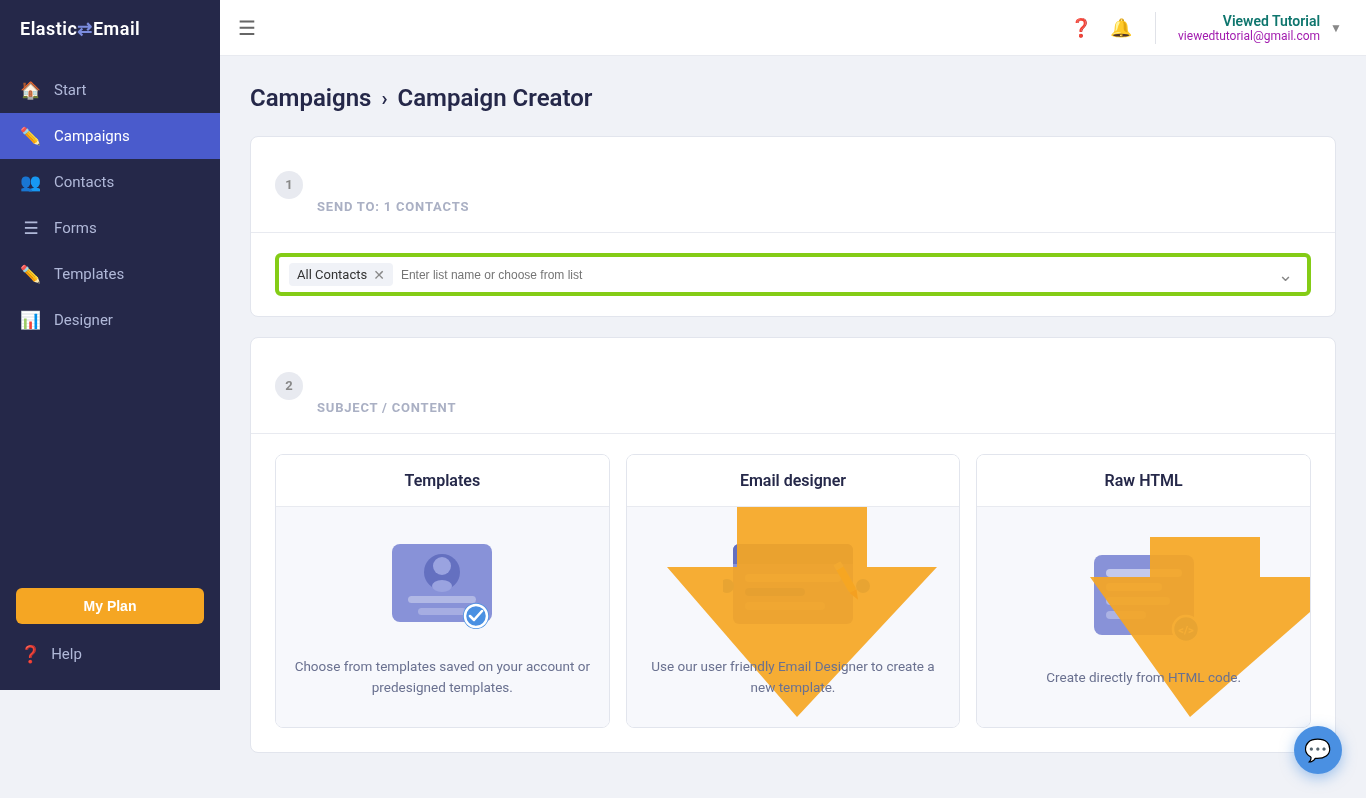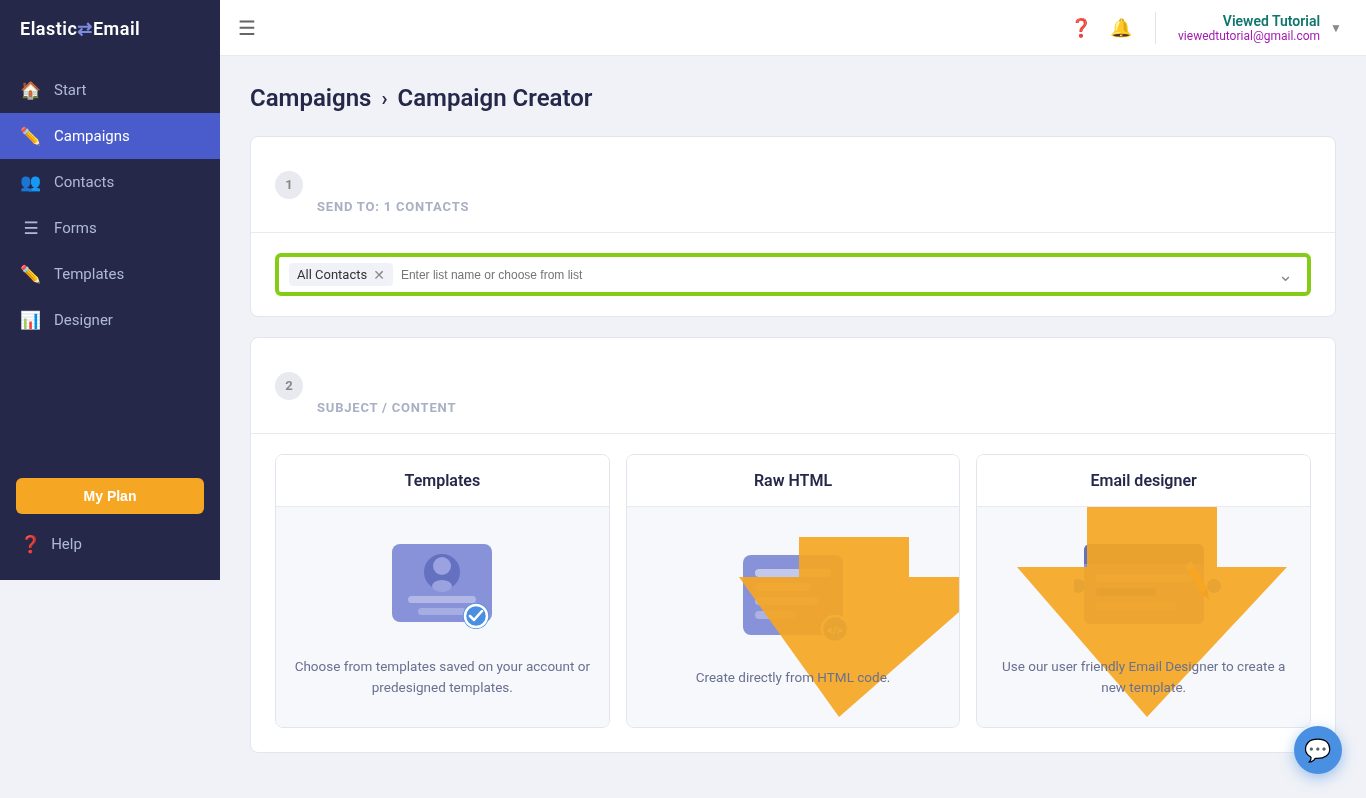--- a/index.html
+++ b/index.html
@@ -5,21 +5,21 @@
     * { box-sizing: border-box; margin: 0; padding: 0; }
     body { font-family: -apple-system, BlinkMacSystemFont, 'Segoe UI', Roboto, sans-serif; display: flex; height: 798px; overflow: hidden; background: #f0f2f7; }
 
     
     .sidebar {
       width: 220px;
       min-width: 220px;
       background: #252849;
       display: flex;
       flex-direction: column;
-      height: 580px;
+      height: 690px;
       color: #fff;
     }
     .sidebar-logo {
       padding: 18px 20px;
       font-size: 18px;
       font-weight: 600;
       color: #fff;
       letter-spacing: 0.5px;
       display: flex;
       align-items: center;
@@ -376,45 +376,20 @@
                 <circle cx="104" cy="80" r="13" fill="#4a90e2"></circle>
                 <circle cx="104" cy="80" r="11" fill="#4a90e2" stroke="white" stroke-width="2.5"></circle>
                 <polyline points="98,80 102,84 110,75" fill="none" stroke="white" stroke-width="2.5" stroke-linecap="round" stroke-linejoin="round"></polyline>
               </svg>
             </div>
             <div class="card-desc">Choose from templates saved on your account or predesigned templates.</div>
           </div>
         </div>
 
         <div class="content-card">
-          <div class="card-header">Raw HTML</div>
-          <div class="card-body" style="position:relative;overflow:hidden;">
-            <div class="card-illustration">
-              <svg width="140" height="100" viewBox="0 0 140 100">
-
-                <rect x="20" y="8" width="100" height="80" rx="8" fill="#8892d8"></rect>
-
-                <rect x="32" y="22" width="76" height="8" rx="4" fill="rgba(255,255,255,0.5)"></rect>
-                <rect x="32" y="36" width="56" height="8" rx="4" fill="rgba(255,255,255,0.4)"></rect>
-                <rect x="32" y="50" width="64" height="8" rx="4" fill="rgba(255,255,255,0.35)"></rect>
-                <rect x="32" y="64" width="40" height="8" rx="4" fill="rgba(255,255,255,0.3)"></rect>
-
-                <circle cx="112" cy="82" r="13" fill="#4a90e2" stroke="white" stroke-width="2.5"></circle>
-                <text x="112" y="87" text-anchor="middle" fill="white" font-size="11" font-weight="bold">&lt;/&gt;</text>
-              </svg>
-            </div>
-
-            <svg style="position:absolute;bottom:-10px;right:-40px;width:260px;height:200px;pointer-events:none;transform:scaleX(-1);" viewBox="0 0 260 200">
-              <polygon points="160,180 260,40 200,40 200,0 90,0 90,40 0,40" fill="#f5a623" opacity="0.92"></polygon>
-            </svg>
-            <div class="card-desc" style="position:relative;z-index:2;">Create directly from HTML code.</div>
-          </div>
-        </div>
-
-        <div class="content-card">
           <div class="card-header">Email designer</div>
           <div class="card-body" style="position:relative; overflow:hidden;">
             <div class="card-illustration">
               <svg width="160" height="100" viewBox="0 0 160 100">
 
                 <rect x="10" y="8" width="120" height="80" rx="6" fill="#8892d8"></rect>
 
                 <rect x="10" y="8" width="120" height="20" rx="6" fill="#6470c0"></rect>
                 <rect x="10" y="22" width="120" height="6" fill="#6470c0"></rect>
 
@@ -434,20 +409,45 @@
               </svg>
             </div>
 
             <svg style="position:absolute;bottom:0;left:-30px;width:340px;height:220px;pointer-events:none;" viewBox="0 0 340 220">
               <polygon points="200,210 340,60 270,60 270,0 140,0 140,60 70,60" fill="#f5a623" opacity="0.92"></polygon>
             </svg>
             <div class="card-desc" style="position:relative;z-index:2;">Use our user friendly Email Designer to create a new template.</div>
           </div>
         </div>
 
+        <div class="content-card">
+          <div class="card-header">Raw HTML</div>
+          <div class="card-body" style="position:relative;overflow:hidden;">
+            <div class="card-illustration">
+              <svg width="140" height="100" viewBox="0 0 140 100">
+
+                <rect x="20" y="8" width="100" height="80" rx="8" fill="#8892d8"></rect>
+
+                <rect x="32" y="22" width="76" height="8" rx="4" fill="rgba(255,255,255,0.5)"></rect>
+                <rect x="32" y="36" width="56" height="8" rx="4" fill="rgba(255,255,255,0.4)"></rect>
+                <rect x="32" y="50" width="64" height="8" rx="4" fill="rgba(255,255,255,0.35)"></rect>
+                <rect x="32" y="64" width="40" height="8" rx="4" fill="rgba(255,255,255,0.3)"></rect>
+
+                <circle cx="112" cy="82" r="13" fill="#4a90e2" stroke="white" stroke-width="2.5"></circle>
+                <text x="112" y="87" text-anchor="middle" fill="white" font-size="11" font-weight="bold">&lt;/&gt;</text>
+              </svg>
+            </div>
+
+            <svg style="position:absolute;bottom:-10px;right:-40px;width:260px;height:200px;pointer-events:none;transform:scaleX(-1);" viewBox="0 0 260 200">
+              <polygon points="160,180 260,40 200,40 200,0 90,0 90,40 0,40" fill="#f5a623" opacity="0.92"></polygon>
+            </svg>
+            <div class="card-desc" style="position:relative;z-index:2;">Create directly from HTML code.</div>
+          </div>
+        </div>
+
       </div>
     </div>
   </div>
 </div>
 
 <div class="chat-btn">
   <span>💬</span>
 </div>
 
 </body></html>

